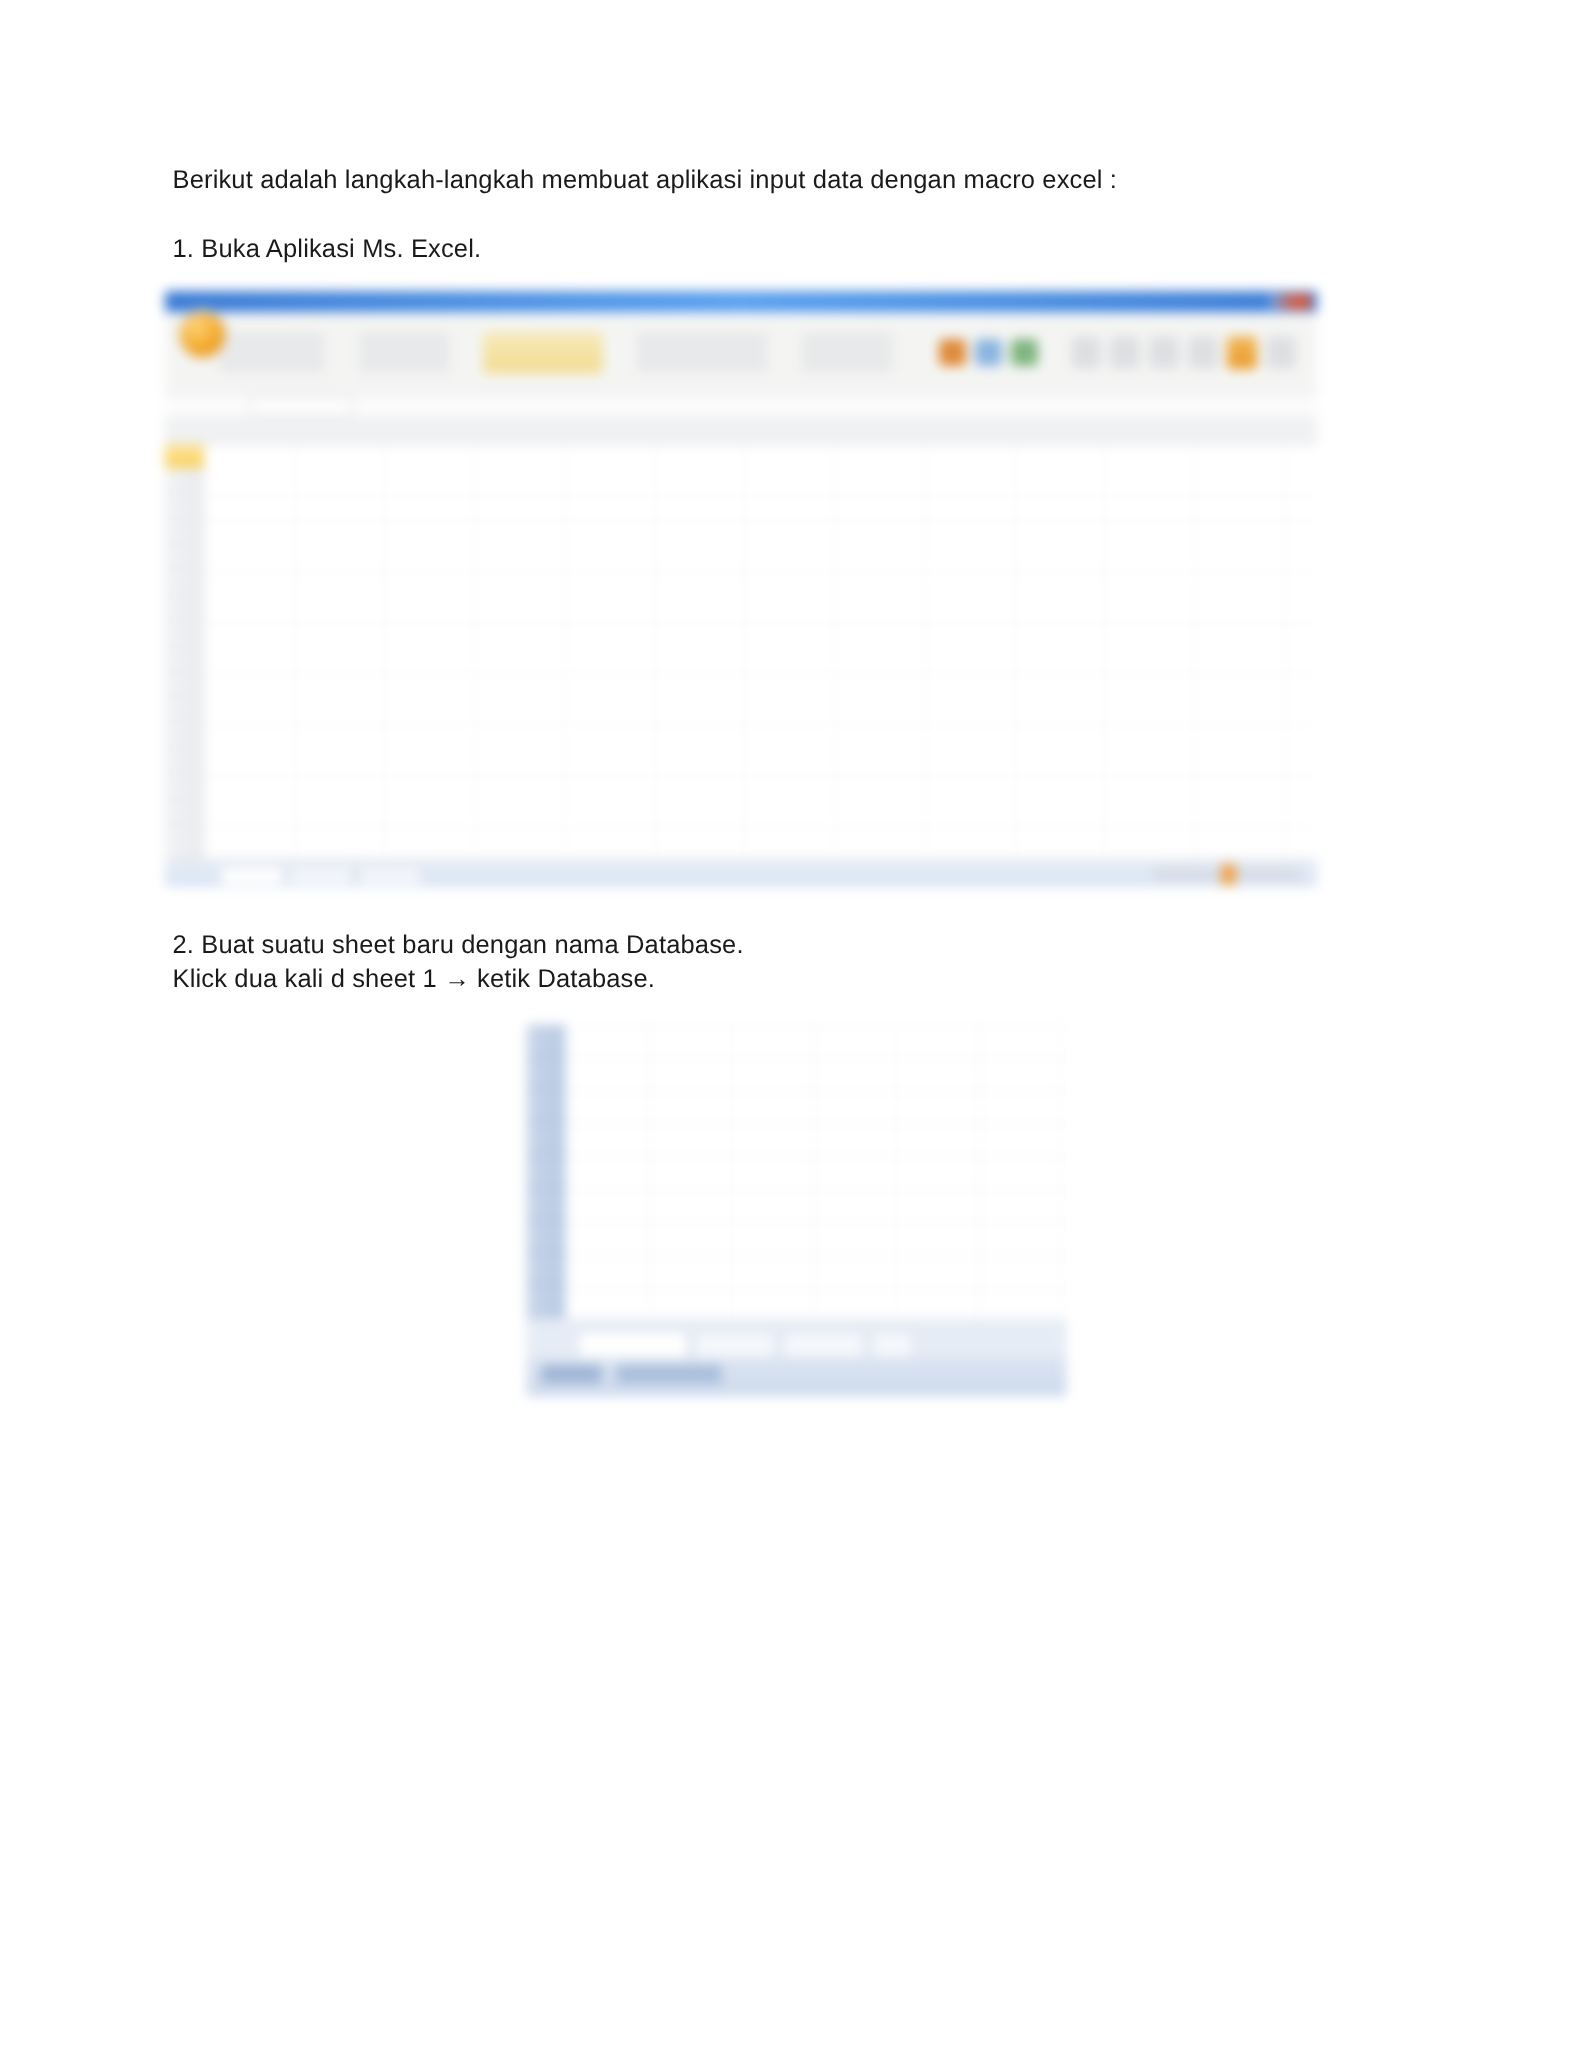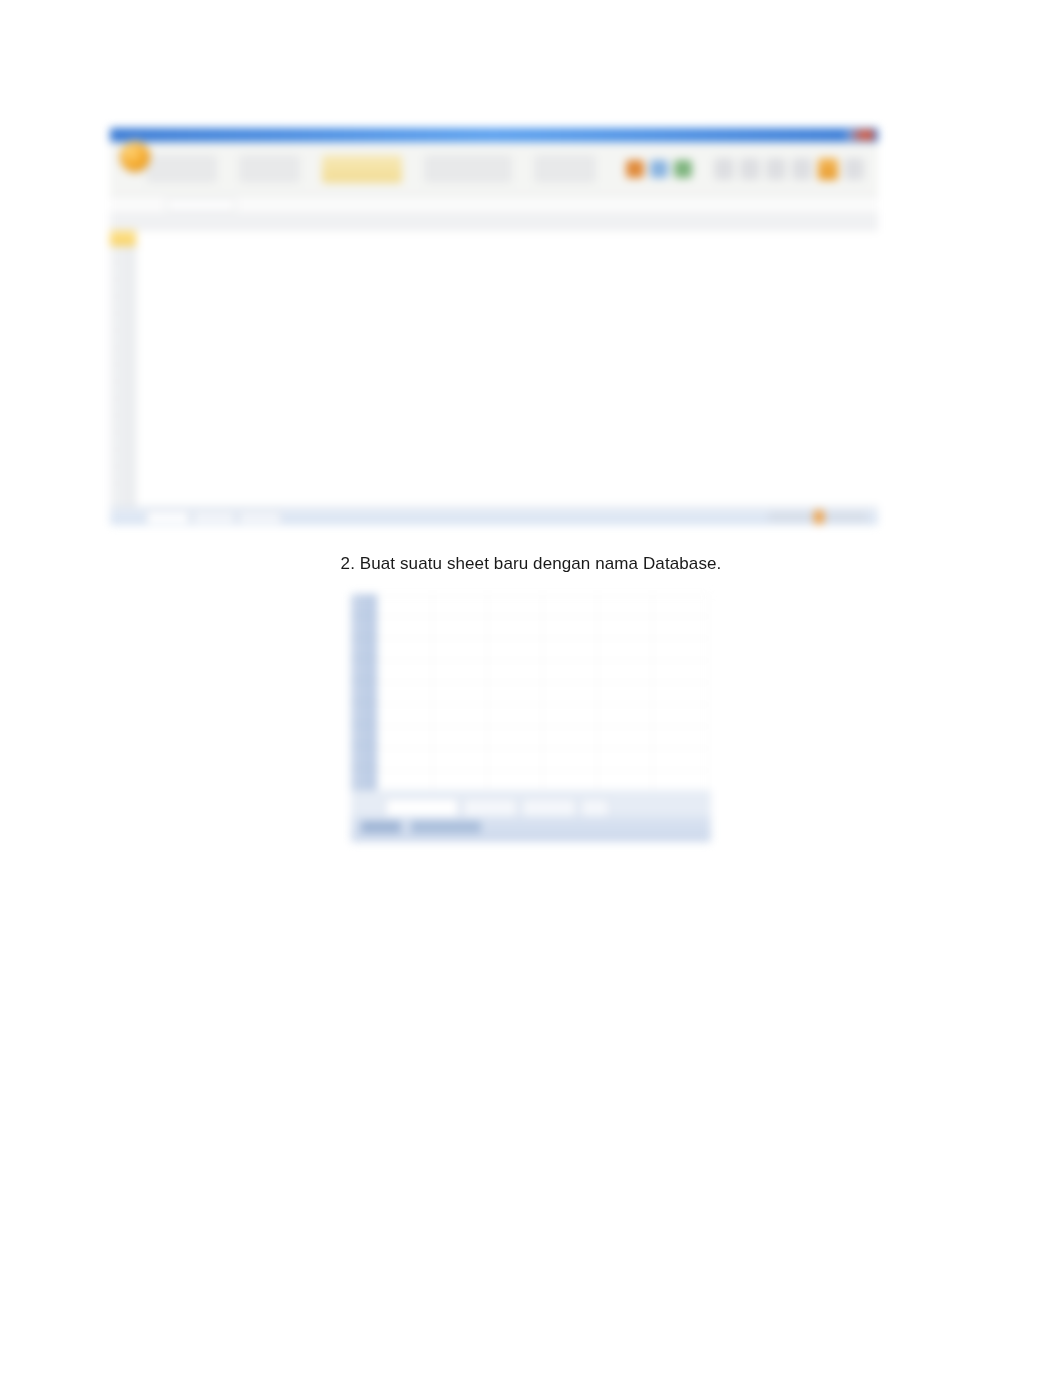--- a/index.html
+++ b/index.html
@@ -24,21 +24,20 @@
       margin-bottom: 26px;
     }
     .step {
       font-size: 17px;
       letter-spacing: 0.1px;
       margin-bottom: 18px;
     }
     .step-line {
       display: block;
       line-height: 1.35;
-      text-align: center;
     }
 
     
     .img1 {
       width: 768px;
       height: 397px;
       margin: 18px 0 28px -5px;
       background: #f2f4f7;
       border-radius: 2px;
       position: relative;
@@ -308,21 +307,23 @@
       height: 12px;
       background: #a9bedb;
       border-radius: 2px;
     }
   </style>
 </head>
 <body>
 
 <div class="page">
 
-
+  <p class="intro">Berikut adalah langkah-langkah membuat aplikasi input data dengan macro excel :</p>
+
+  <p class="step">1. Buka Aplikasi Ms. Excel.</p>
 
   <div class="img1">
     <div class="title-bar"></div>
     <div class="office-btn"></div>
     <div class="ribbon">
       <div class="ribbon-block rb1"></div>
       <div class="ribbon-block rb2"></div>
       <div class="ribbon-block rb3"></div>
       <div class="ribbon-block rb4"></div>
       <div class="ribbon-block rb5"></div>
@@ -367,20 +368,21 @@
     <div class="sheet-tabs">
       <div class="sheet-tab active"></div>
       <div class="sheet-tab"></div>
       <div class="sheet-tab"></div>
     </div>
     <div class="zoom"></div>
   </div>
 
   <p class="step">
     <span class="step-line">2. Buat suatu sheet baru dengan nama Database.</span>
+    <span class="step-line">Klick dua kali d sheet 1 → ketik Database.</span>
   </p>
 
   <div class="img2-wrap">
     <div class="img2">
       <div class="row-headers2">
         <div></div>
           <div></div>
           <div></div>
           <div></div>
           <div></div>

